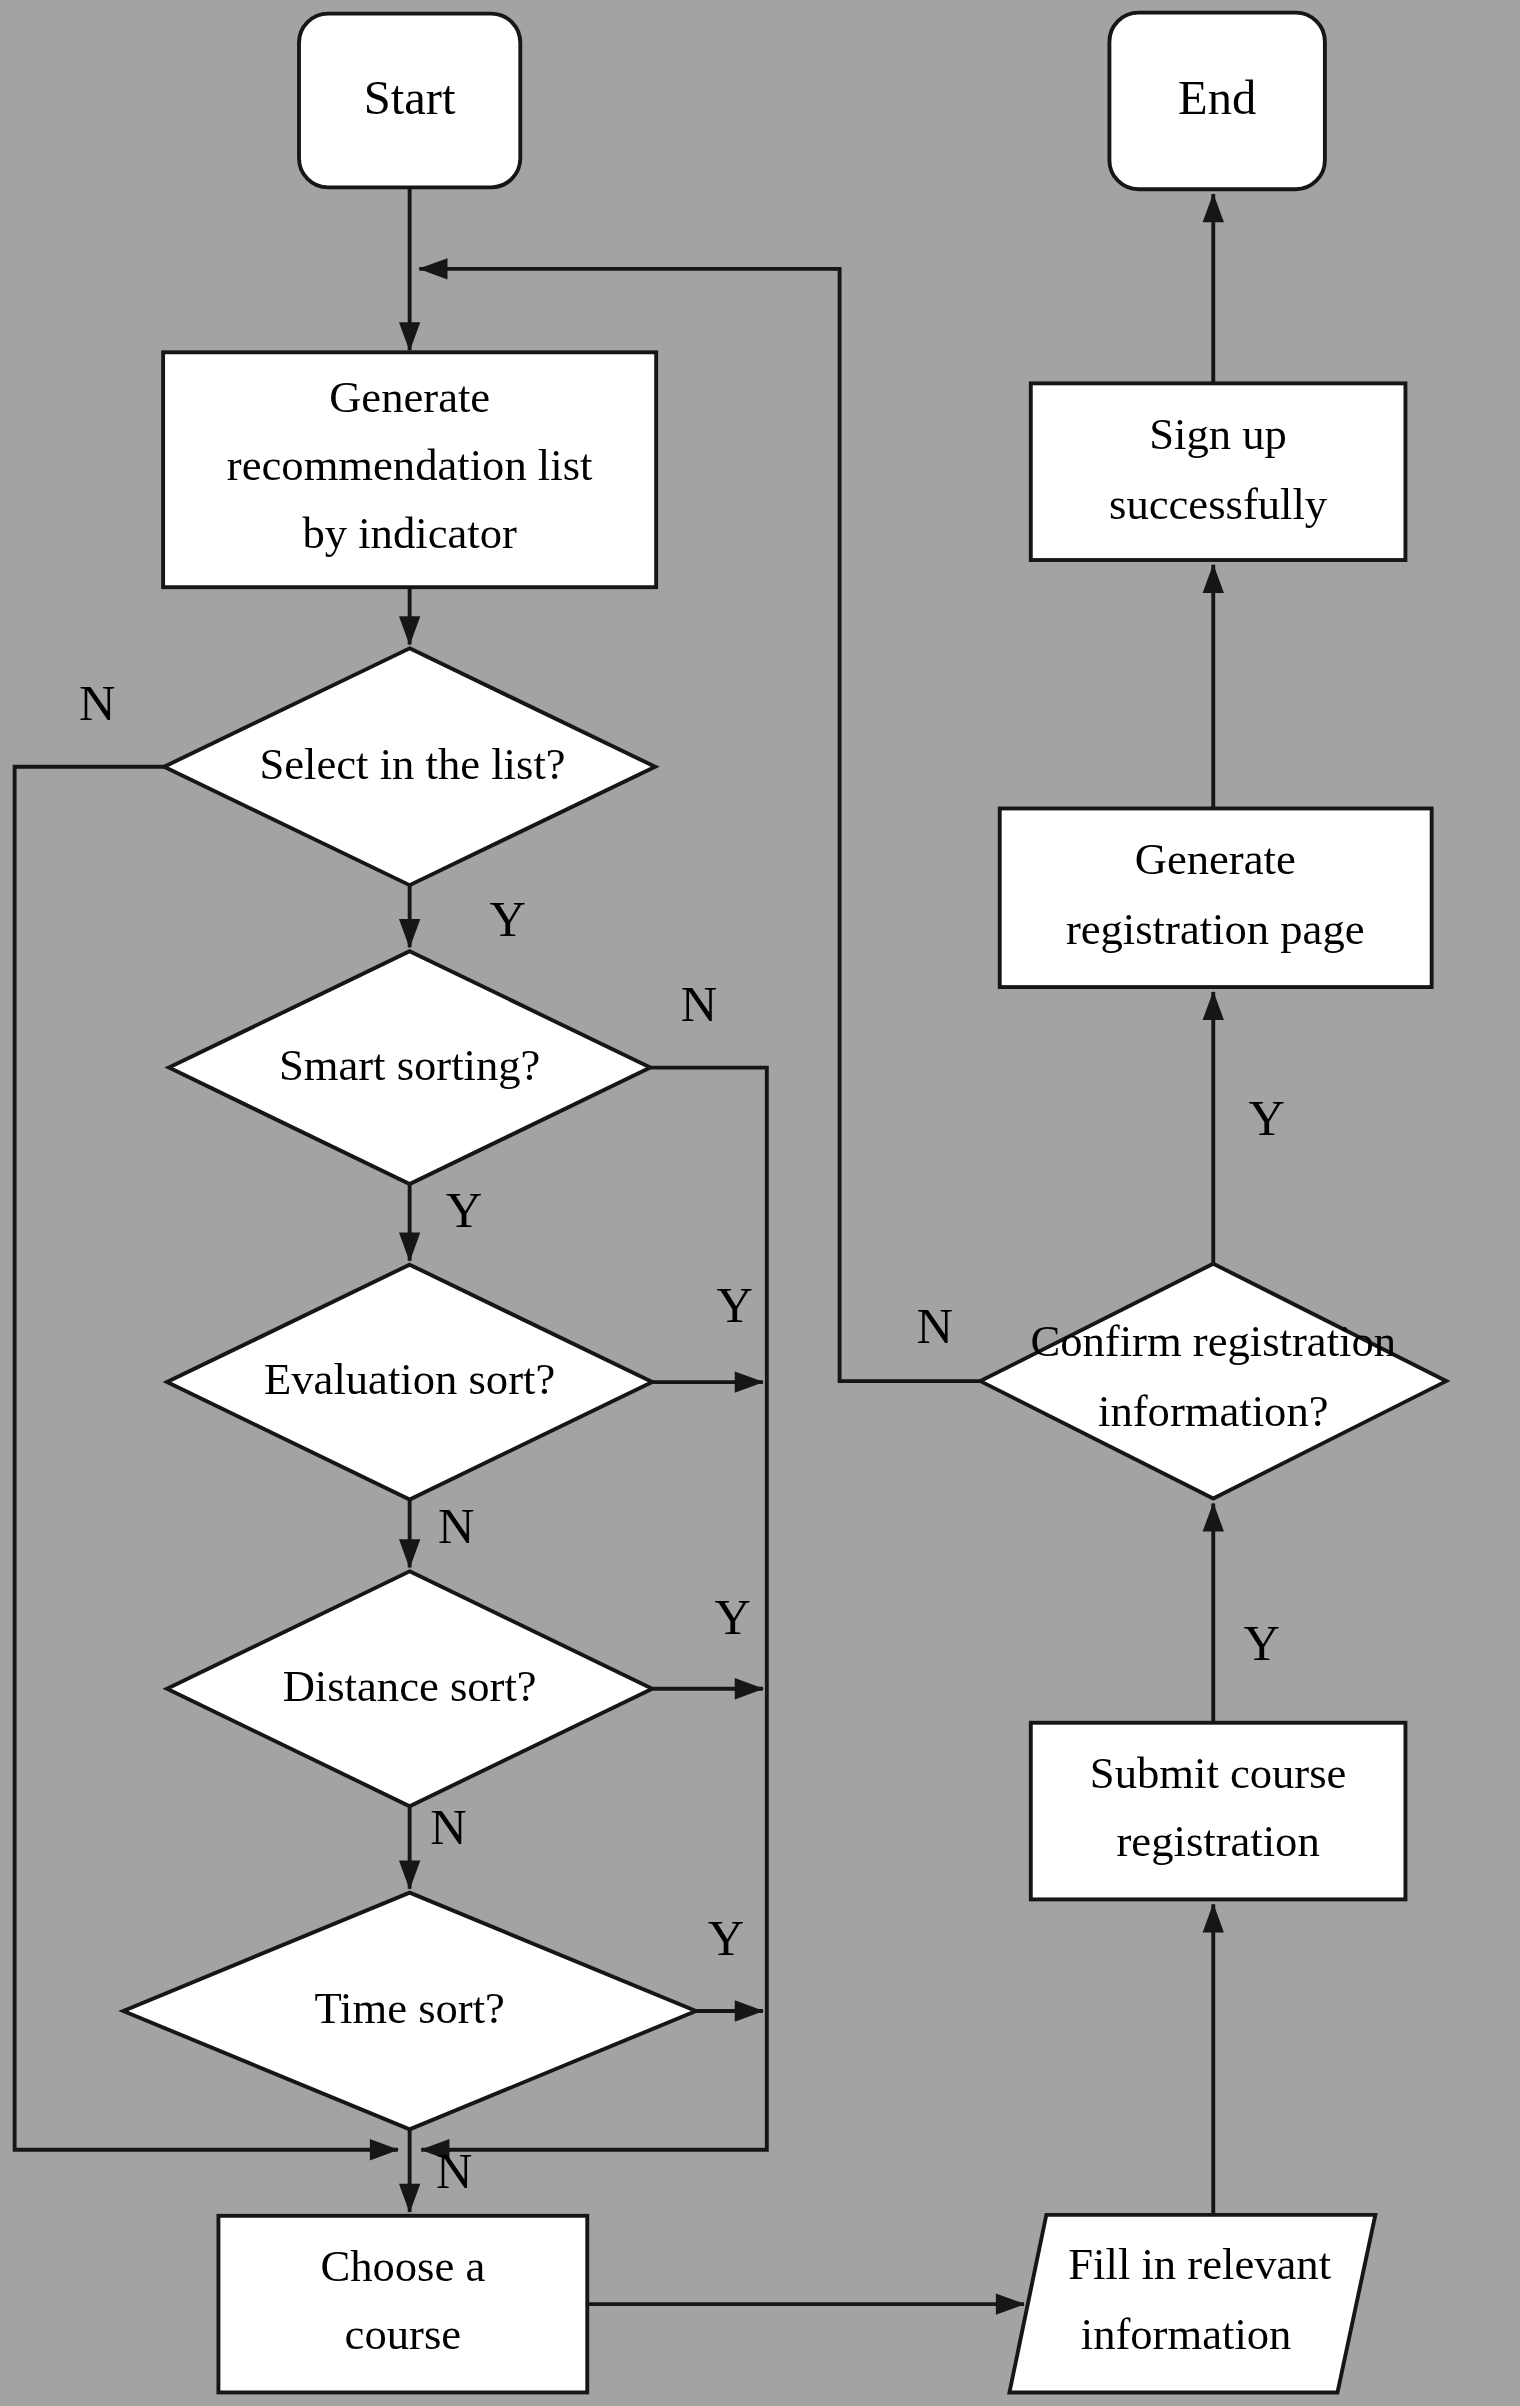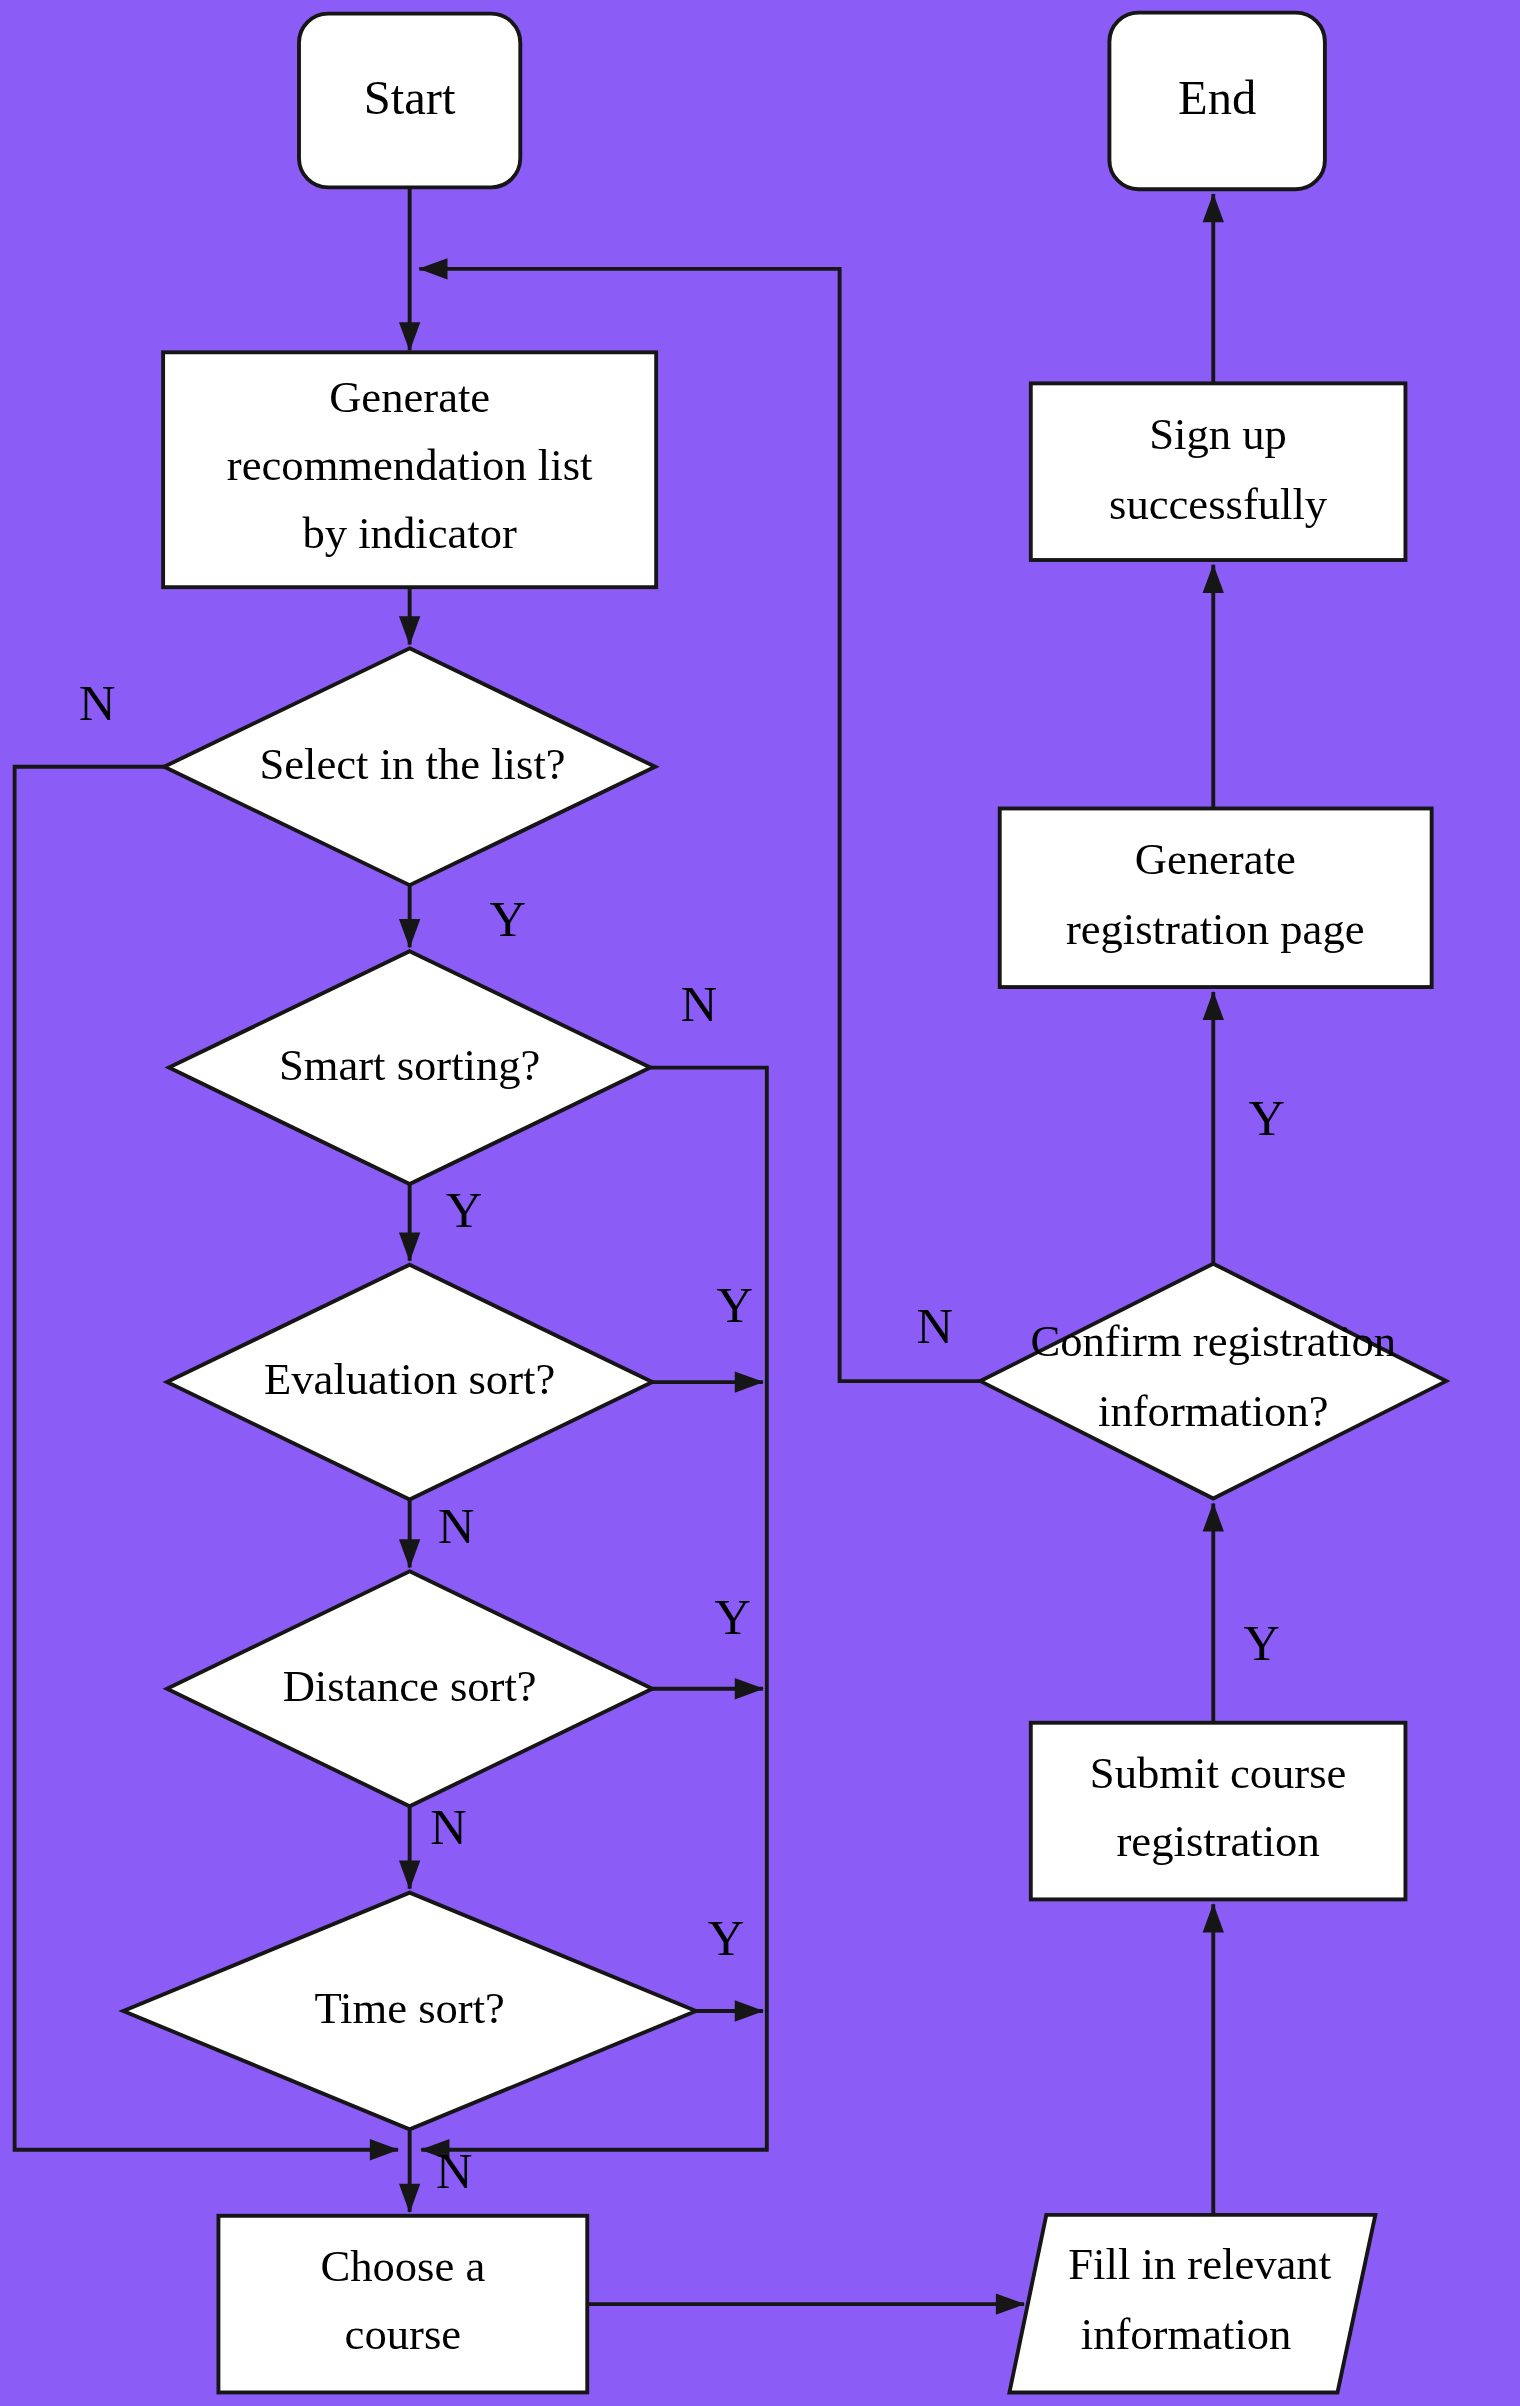--- a/index.html
+++ b/index.html
@@ -1,16 +1,16 @@
 <!DOCTYPE html>
 <html><head>
 <meta charset="utf-8">
 <style>
   html,body { margin:0; padding:0; background:#ffffff; }
-  .canvas { width:1521px; height:2407px; background:#8b5cf6; position:relative; overflow:hidden; }
+  .canvas { width:1521px; height:2407px; background:#a3a3a3; position:relative; overflow:hidden; }
   svg { display:block; }
   svg text {
     font-family:"Liberation Serif","DejaVu Serif",serif;
     fill:#000000;
     text-anchor:middle;
     dominant-baseline:middle;
   }
   .node-label  { font-size:46px; }
   .term-label  { font-size:50px; }
   .edge-label  { font-size:52px; }

